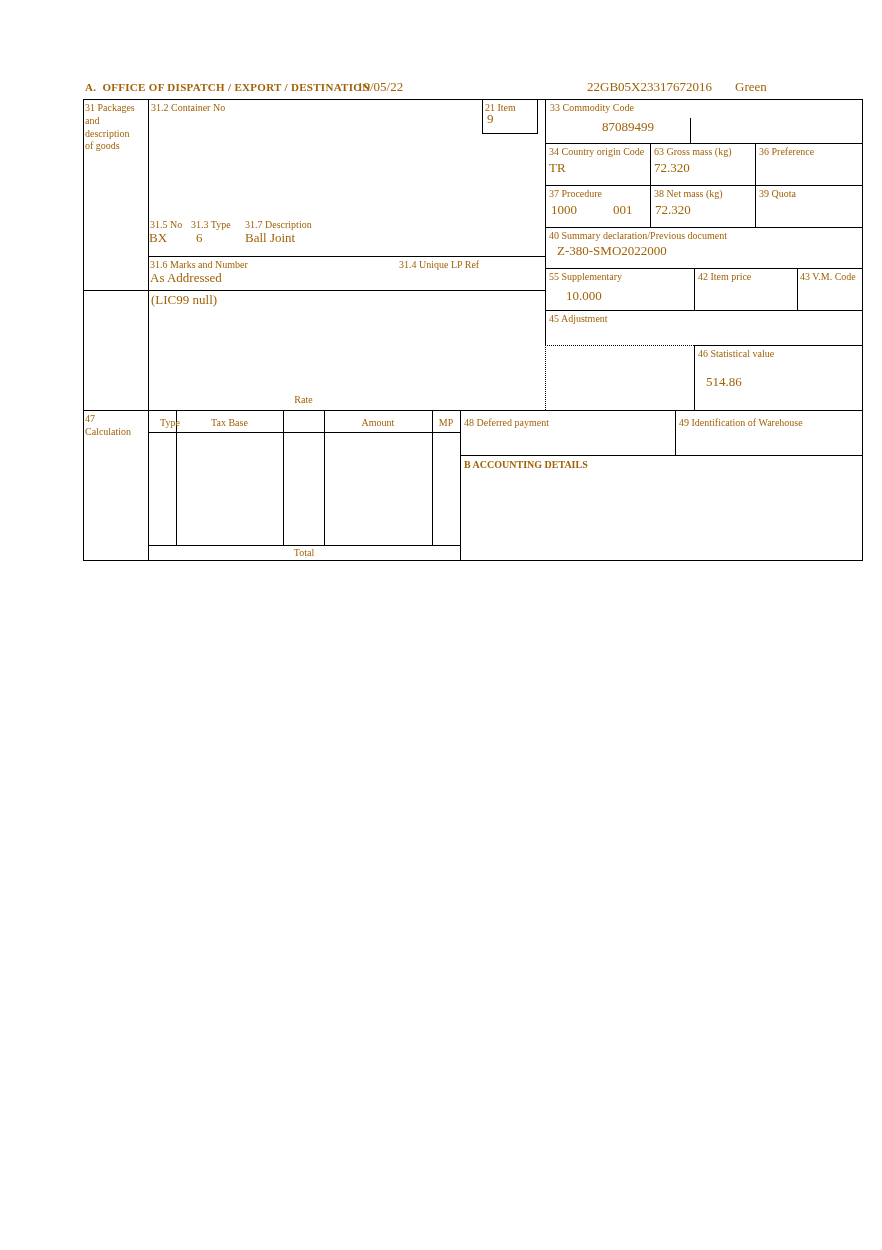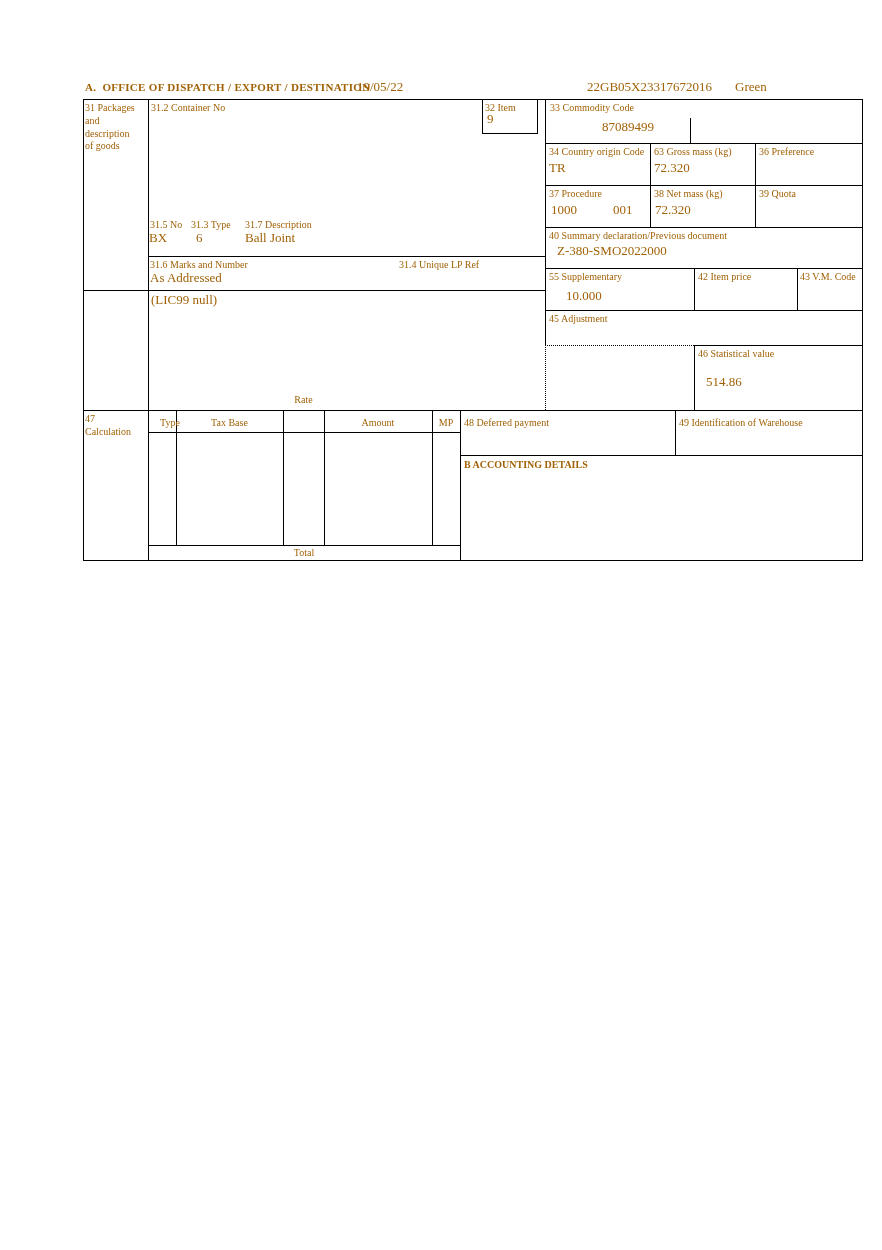--- a/index.html
+++ b/index.html
@@ -71,21 +71,21 @@
   <div class="h" style="left:460px; top:455px; width:402px;"></div>
 
   <div class="ml lbl" style="left:85px; top:102px; width:60px;">31 Packages
 and
 description
 of goods</div>
   <div class="ml lbl" style="left:85px; top:413px; width:60px;">47
 Calculation</div>
 
   <div class="t lbl" style="left:151px; top:102px;">31.2 Container No</div>
-  <div class="t lbl" style="left:485px; top:102px;">32 Item</div>
+  <div class="t lbl" style="left:485px; top:102px;">21 Item</div>
   <div class="t val" style="left:487px; top:112px;">9</div>
 
   <div class="t lbl" style="left:550px; top:102px;">33 Commodity Code</div>
   <div class="t val" style="left:566px; top:120px;margin-left:36px;">87089499</div>
 
   <div class="t lbl" style="left:549px; top:146px;">34 Country origin Code</div>
   <div class="t val" style="left:549px; top:161px;">TR</div>
   <div class="t lbl" style="left:654px; top:146px;">63 Gross mass (kg)</div>
   <div class="t val" style="left:654px; top:161px;">72.320</div>
   <div class="t lbl" style="left:759px; top:146px;">36 Preference</div>

